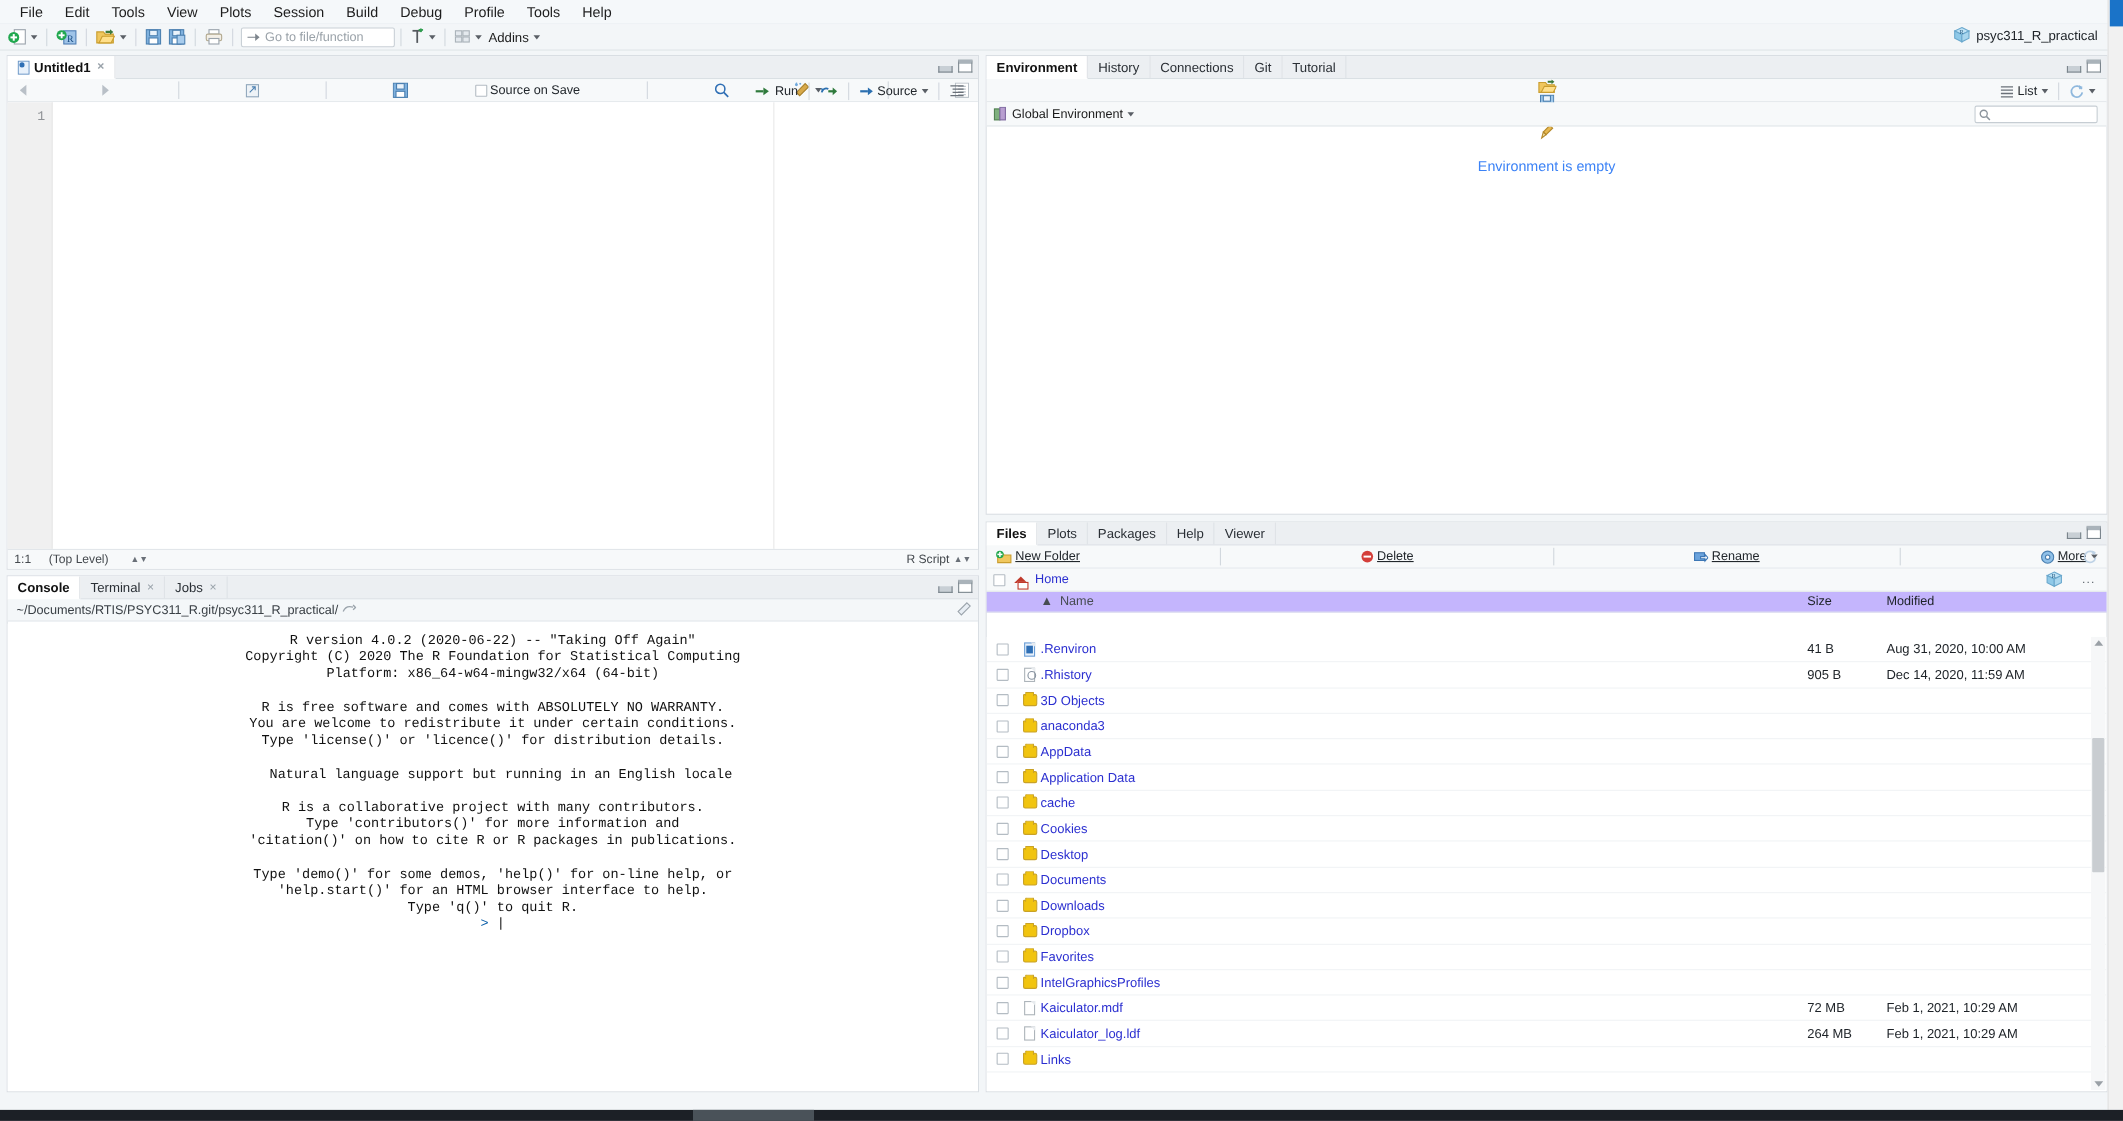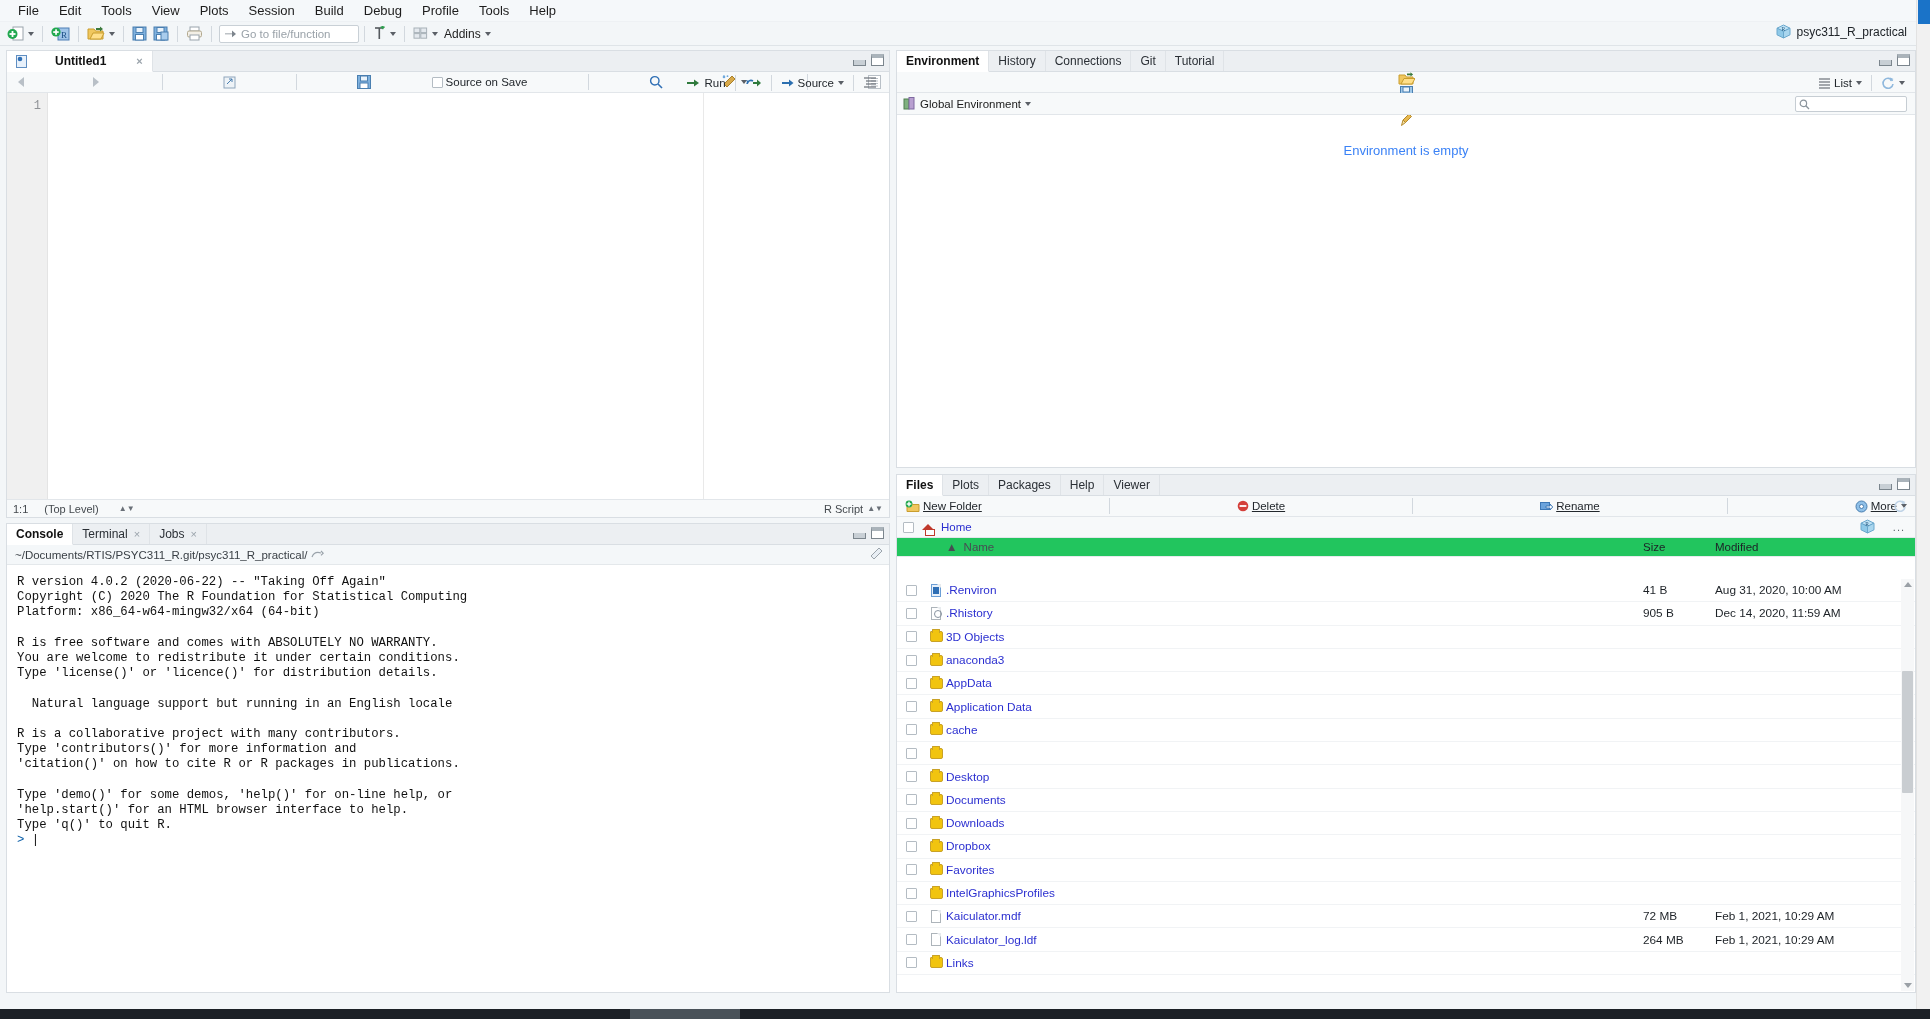--- a/index.html
+++ b/index.html
@@ -48,21 +48,21 @@
   
   .panel { position:absolute; background:#ffffff; border:1px solid #d9dee3; }
   .ptabs {
     height:21px; background:#eceff2; border-bottom:1px solid #d9dee3;
     display:flex; align-items:stretch; position:relative;
   }
   .ptab {
     display:flex; align-items:center; padding:0 9px; font-size:12px;
     color:#2a2f35; border-right:1px solid #dfe3e7; cursor:default;
   }
-  .ptab.active { background:#ffffff; color:#111; font-weight:bold; border-bottom:1px solid #fff; margin-bottom:-1px;gap:24px;}
+  .ptab.active { background:#ffffff; color:#111; font-weight:bold; border-bottom:1px solid #fff; margin-bottom:-1px;}
   .ptab .x { margin-left:6px; color:#9aa3ab; font-size:11px; }
   .pwin { position:absolute; right:5px; top:3px; display:flex; gap:5px; align-items:flex-end;}
   .ico-min { width:13px;height:6px;border:1px solid #7b858d;border-top:none;background:#c8cfd5; }
   .ico-max { width:13px;height:12px;border:1px solid #7b858d;background:#ffffff; border-top:4px solid #aab3ba;}
 
   .ptoolbar {
     height:21px; background:#f7f9fa; border-bottom:1px solid #e2e6ea;
     display:flex; align-items:center; padding:0 4px; font-size:11.5px; color:#22272c;justify-content:space-between;
   }
   .ptoolbar .it { display:flex;align-items:center; padding:0 4px; height:17px; cursor:default; }
@@ -89,21 +89,21 @@
 
   
   #conPanel { left:6px; top:523px; width:884px; height:470px; }
   .conpath {
     height:20px; background:#f4f7f9; border-bottom:1px solid #e4e8eb;
     display:flex;align-items:center; padding:0 8px; font-size:11.5px; color:#3a4046;
   }
   .conbody {
     position:absolute; left:0; top:43px; right:0; bottom:0; background:#fff;
     font-family:"Liberation Mono", monospace; font-size:12.3px; line-height:15.2px;
-    color:#111; padding:8px 10px; white-space:pre; overflow:hidden;
+    color:#111; padding:8px 10px; white-space:pre; overflow:hidden;text-align:center;
   }
   .prompt { color:#0a5ea8; }
 
   
   #envPanel { left:896px; top:50px; width:1020px; height:418px; }
   .envsel {
     height:22px; background:#f7f9fa; border-bottom:1px solid #e2e6ea;
     display:flex;align-items:center;padding:0 6px; font-size:11.5px; position:relative;
   }
   .searchbox{
@@ -116,21 +116,21 @@
     font-size:13px; color:#3b82f6;
   }
 
   
   #filesPanel { left:896px; top:474px; width:1020px; height:519px; }
   .homerow {
     height:21px; background:#f7f9fa; border-bottom:1px solid #e2e6ea;
     display:flex; align-items:center; padding:0 6px; font-size:11.5px; position:relative;
   }
   .fhead {
-    height:19px; background:#22c55e; border-bottom:1px solid #e6eaed;
+    height:19px; background:#c4b5fd; border-bottom:1px solid #e6eaed;
     display:flex; align-items:center; font-size:11.5px; color:#474c52;
   }
   .flist { position:absolute; left:0; right:0; top:104px; bottom:0; overflow:hidden; background:#fff;}
   .frow { height:23.3px; display:flex; align-items:center; font-size:11.8px; border-bottom:1px solid #f1f3f5;}
   .cb { width:11px;height:11px;border:1px solid #b4bcc3;background:#fff;border-radius:1px; }
   .c-chk { width:29px; display:flex; justify-content:center; }
   .c-ico { width:20px; display:flex; justify-content:center; }
   .c-name { flex:1; color:#2b2fd0; }
   .c-size { width:72px; color:#1d2227; }
   .c-mod { width:200px; color:#1d2227; }
@@ -717,20 +717,21 @@
           <span class="c-size"></span>
           <span class="c-mod"></span>
         </div>
         <div class="frow">
           <span class="c-chk">
             <span class="cb"></span>
           </span>
           <span class="c-ico">
             <span class="folder"></span>
           </span>
+          <span class="c-name">Cookies</span>
           <span class="c-size"></span>
           <span class="c-mod"></span>
         </div>
         <div class="frow">
           <span class="c-chk">
             <span class="cb"></span>
           </span>
           <span class="c-ico">
             <span class="folder"></span>
           </span>

